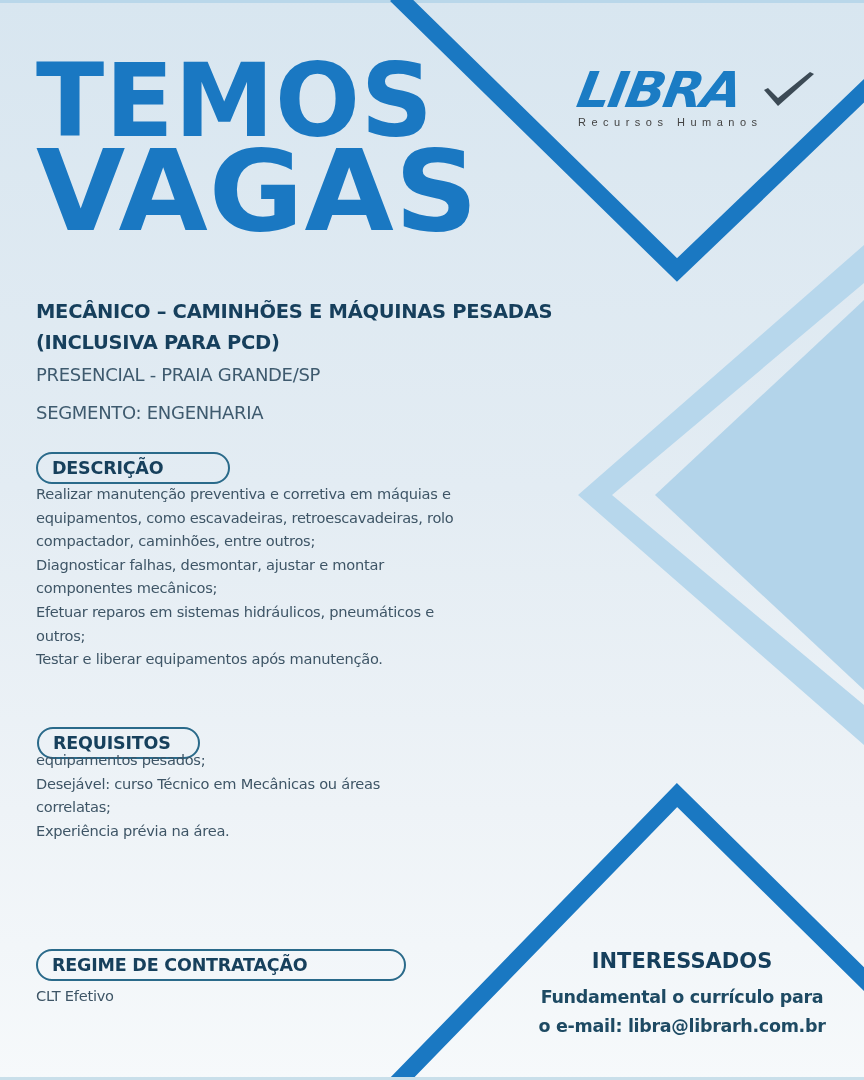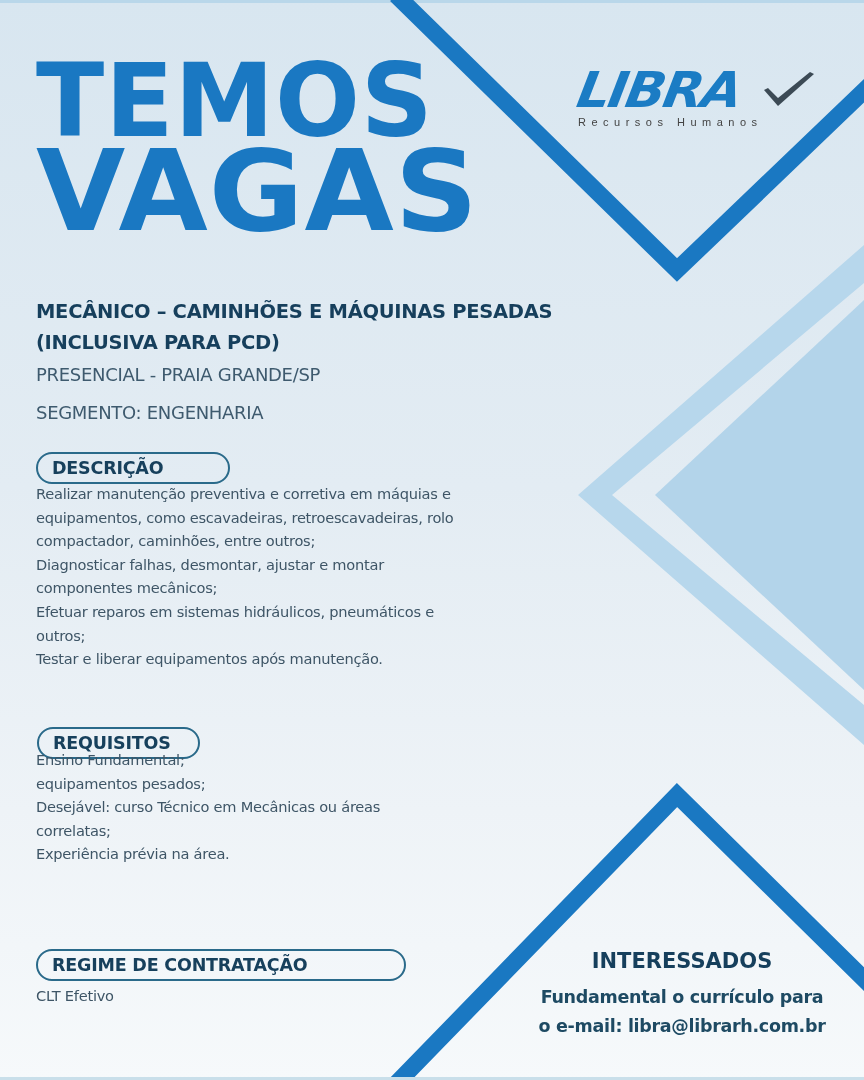--- a/index.html
+++ b/index.html
@@ -117,21 +117,20 @@
   <div>compactador, caminhões, entre outros;</div>
   <div>Diagnosticar falhas, desmontar, ajustar e montar</div>
   <div>componentes mecânicos;</div>
   <div>Efetuar reparos em sistemas hidráulicos, pneumáticos e</div>
   <div>outros;</div>
   <div>Testar e liberar equipamentos após manutenção.</div>
 </div>
 
 <div class="pill req">REQUISITOS</div>
 <div class="body-text req-text">
-  <div>Ensino Fundamental;</div>
   <div>equipamentos pesados;</div>
   <div>Desejável: curso Técnico em Mecânicas ou áreas</div>
   <div>correlatas;</div>
   <div>Experiência prévia na área.</div>
 </div>
 
 <div class="pill reg">REGIME DE CONTRATAÇÃO</div>
 <div class="body-text reg-text">CLT Efetivo</div>
 
 <div class="cta">

